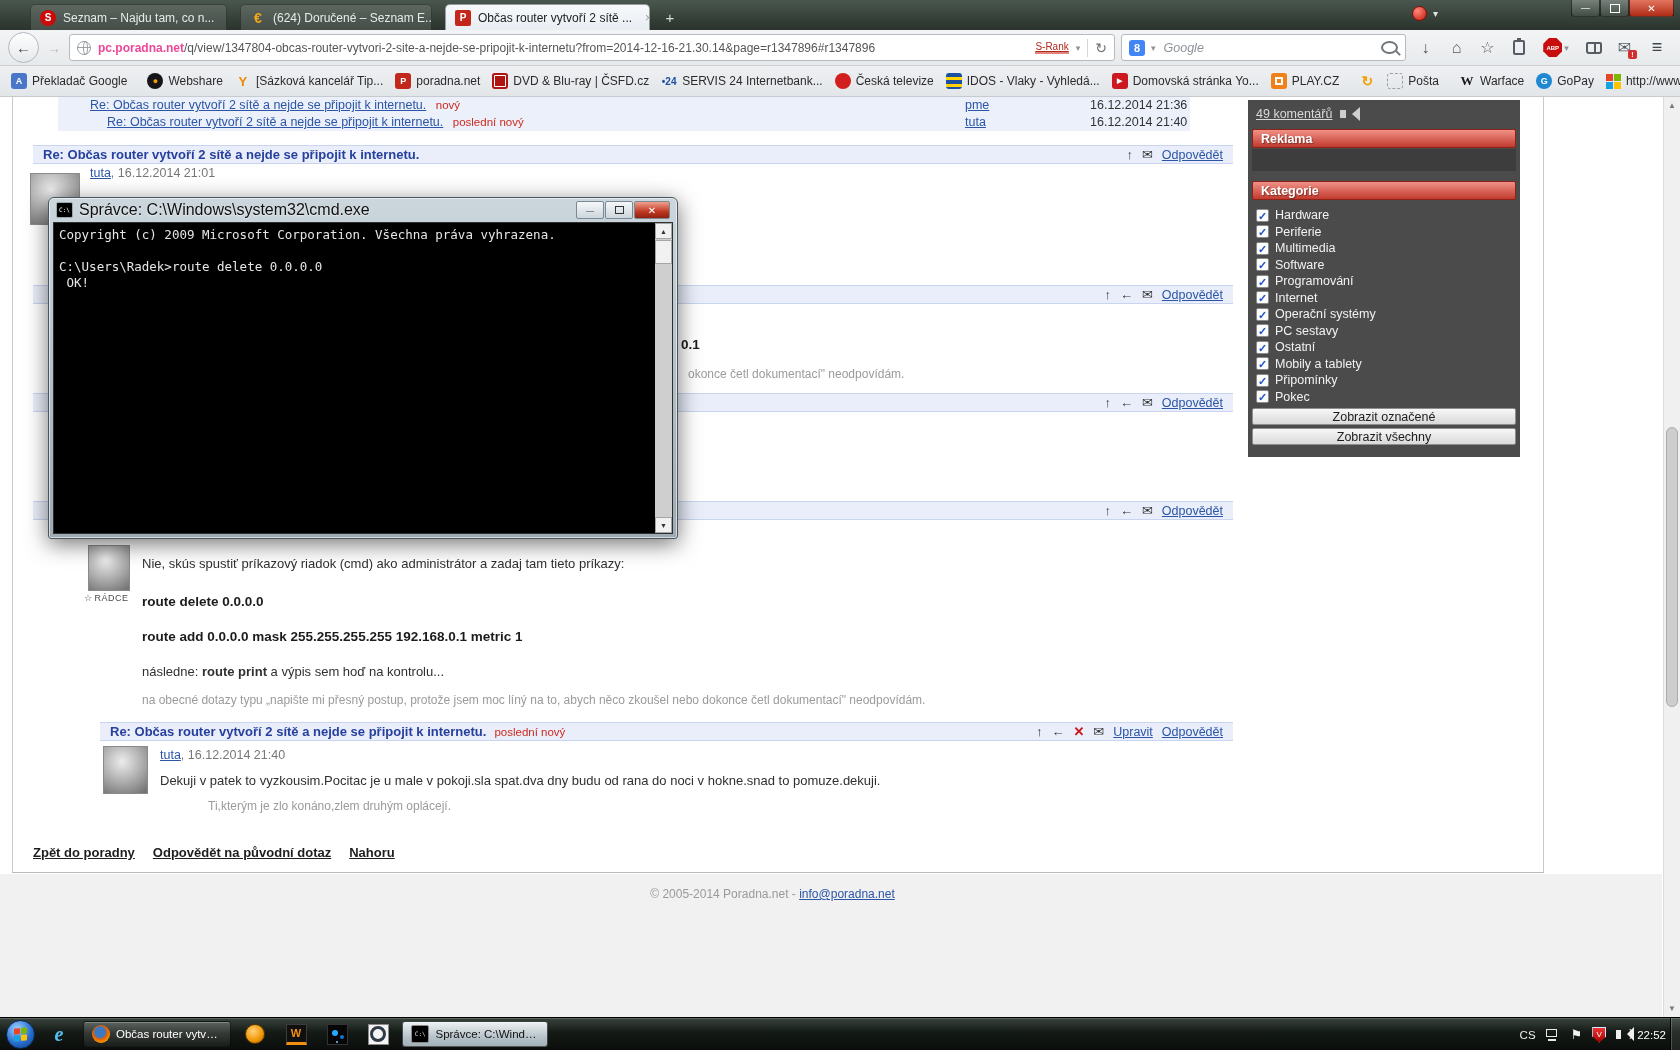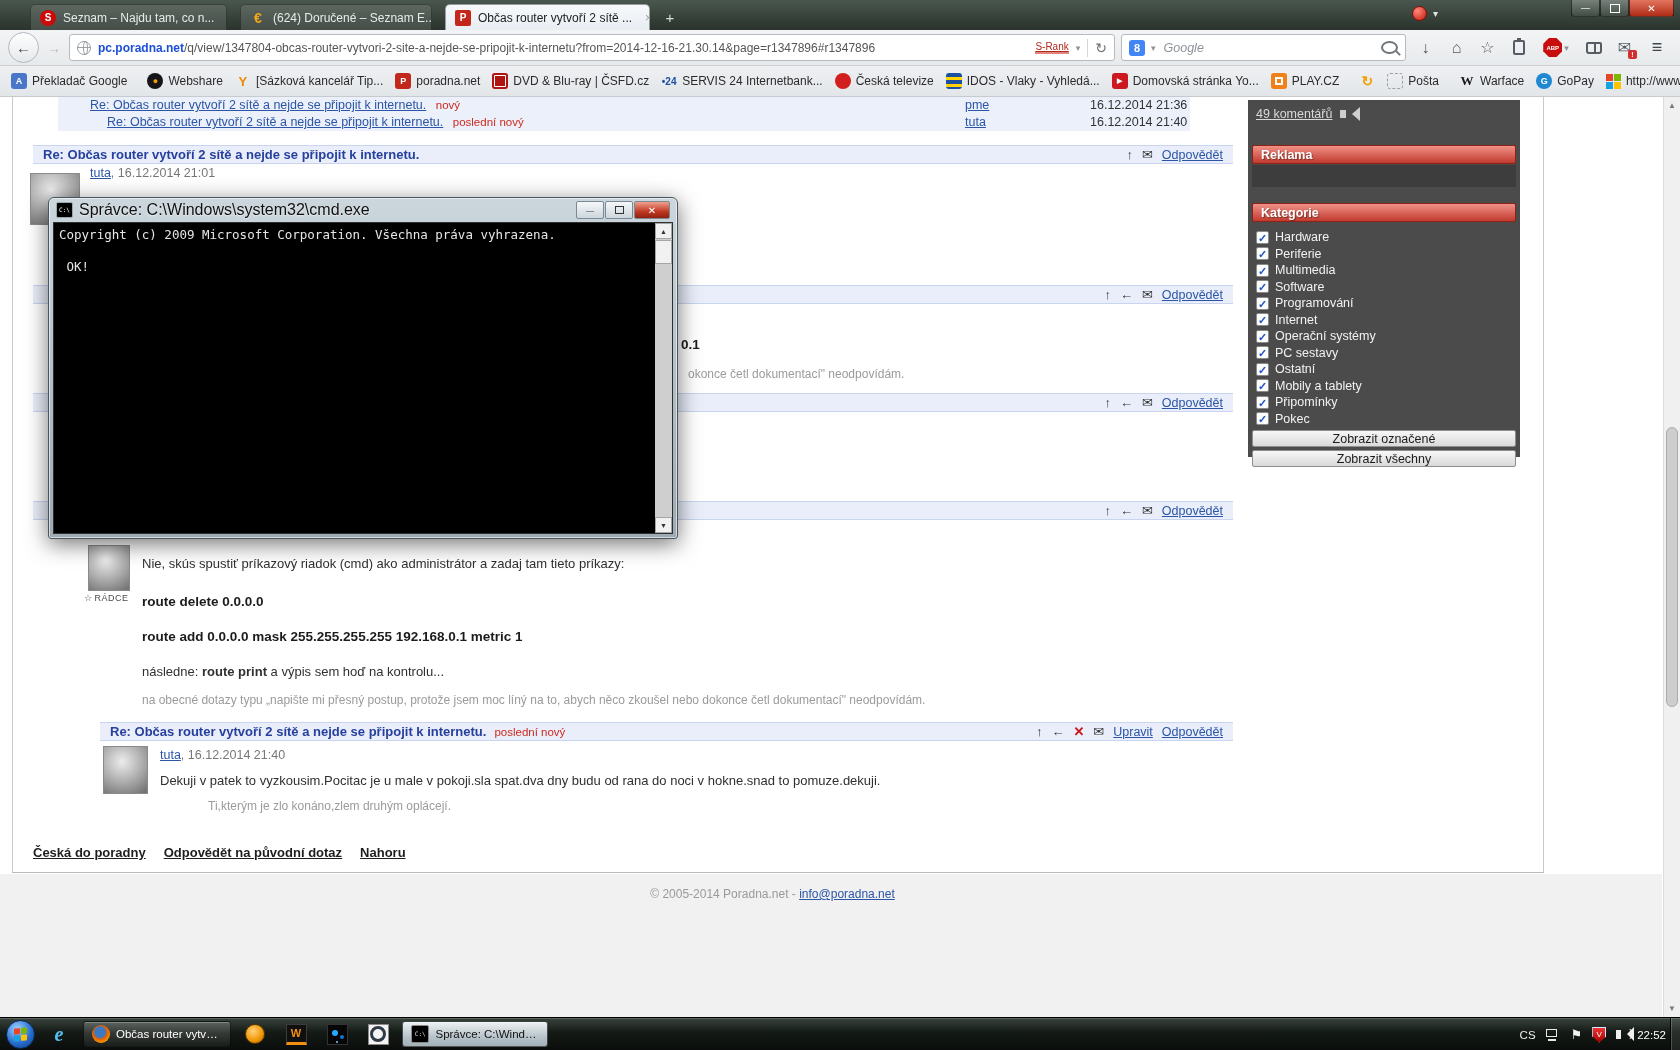--- a/index.html
+++ b/index.html
@@ -36,21 +36,21 @@
           border-bottom:1px solid #cdd1d5;display:flex;align-items:center;padding:0 8px;gap:6px;box-sizing:border-box;z-index:4;}
   .navback{width:29px;height:29px;border-radius:50%;background:linear-gradient(#fefefe,#e6e9ec);
            border:1px solid #b3b8bd;display:flex;align-items:center;justify-content:center;font-size:15px;color:#3d4248;flex:0 0 29px;}
   .navfwd{color:#b4b9be;font-size:14px;width:18px;text-align:center;flex:0 0 18px;}
   .urlbar{flex:1 1 auto;height:27px;background:#fff;border:1px solid #b6bac0;border-radius:3px;display:flex;
           align-items:center;padding:0 7px;gap:7px;box-sizing:border-box;min-width:0;}
   .globe{width:14px;height:14px;border-radius:50%;border:1.5px solid #9aa0a6;position:relative;flex:0 0 14px;box-sizing:border-box;}
   .globe::before{content:"";position:absolute;left:45%;top:-1px;bottom:-1px;width:40%;border:1px solid #9aa0a6;border-radius:50%;box-sizing:border-box;}
   .globe::after{content:"";position:absolute;left:-1px;right:-1px;top:45%;height:1px;background:#9aa0a6;}
   .urltext{font-size:12px;color:#555;white-space:nowrap;overflow:hidden;text-overflow:ellipsis;min-width:0;flex:1 1 auto;}
-  .urldomain{color:#1d4ed8;font-weight:bold;}
+  .urldomain{color:#ec4899;font-weight:bold;}
   .srank{font-size:10px;color:#b3271b;text-decoration:underline;border-bottom:2px solid #e0857d;white-space:nowrap;}
   .ucaret{color:#8d9297;font-size:9px;}
   .udiv{width:1px;height:18px;background:#d4d7da;}
   .ureload{color:#6d7277;font-size:14px;}
   .searchbar{flex:0 0 285px;height:27px;background:#fff;border:1px solid #b6bac0;border-radius:3px;display:flex;
              align-items:center;padding:0 7px;gap:6px;box-sizing:border-box;}
   .g8{width:16px;height:16px;border-radius:3px;background:#4285f4;color:#fff;font-size:11px;font-weight:bold;
       display:flex;align-items:center;justify-content:center;flex:0 0 16px;}
   .searchinput{flex:1;border:none;outline:none;font-size:12.5px;font-family:"Liberation Sans",sans-serif;color:#333;min-width:0;background:transparent;}
   .searchinput::placeholder{color:#8d9298;font-style:italic;}
@@ -120,21 +120,21 @@
 
   
   .sidebar{position:absolute;left:1248px;top:3px;width:272px;height:357px;background:#4b4b4b;box-sizing:border-box;padding:4px;}
   .sbcomments{display:flex;align-items:center;gap:5px;padding:3px 4px 8px 4px;font-size:12.5px;}
   .sbcomments a{color:#d9d9d9;text-decoration:underline;}
   .spk{width:6px;height:8px;background:#cfcfcf;position:relative;margin-left:3px;}
   .spk::before{content:"";position:absolute;left:5px;top:-3px;border:7px solid transparent;border-left:8px solid #cfcfcf;
                border-top-width:7px;border-bottom-width:7px;transform:scaleX(-1);}
   .sbhdr{height:19px;background:linear-gradient(#f09187,#c13a2e);border:1px solid #8e2218;border-radius:2px;
          color:#fff;font-weight:bold;font-size:12.5px;display:flex;align-items:center;padding:0 8px;
-         text-shadow:1px 1px 1px rgba(0,0,0,.4);box-sizing:border-box;margin-top:16px;}
+         text-shadow:1px 1px 1px rgba(0,0,0,.4);box-sizing:border-box;}
   .sbad{height:22px;background:#3d3d3d;margin:1px 0 10px 0;}
   .sbchk{display:flex;align-items:center;gap:6px;height:16.5px;padding-left:4px;}
   .cb{width:13px;height:13px;background:#fdfdfd;border:1px solid #8b8b8b;border-radius:2px;color:#2456c8;
       font-size:11px;line-height:12px;text-align:center;font-weight:bold;box-sizing:border-box;flex:0 0 13px;}
   .sblabel{color:#f2f2f2;font-size:12.5px;}
   .sbbtn{height:17px;margin:3px 0 0 0;background:linear-gradient(#f7f7f7,#d9d9d9);border:1px solid #8e8e8e;
          border-radius:2px;font-size:12.5px;color:#1c1c1c;display:flex;align-items:center;justify-content:center;box-sizing:border-box;}
 
   
   .vscroll{position:absolute;right:0;top:0;width:17px;height:920px;background:#f0f0f0;border-left:1px solid #dcdcdc;box-sizing:border-box;}
@@ -429,21 +429,21 @@
         <span class="alink">Upravit</span>
         <span class="alink">Odpovědět</span>
       </span>
     </div>
     <div class="avatar" style="left:103px;top:649px;width:45px;height:48px;"></div>
     <div class="byline" style="left:160px;top:651px;"><span class="ulink">tuta</span><span>, 16.12.2014 21:40</span></div>
     <div class="bodytext" style="left:160px;top:676px;">Dekuji v patek to vyzkousim.Pocitac je u male v pokoji.sla spat.dva dny budu od rana do noci v hokne.snad to pomuze.dekuji.</div>
     <div class="sig" style="left:160px;top:702px;margin-left:48px;">Ti,kterým je zlo konáno,zlem druhým oplácejí.</div>
 
     <div class="footer-links">
-      <span class="flink">Česká do poradny</span>
+      <span class="flink">Zpět do poradny</span>
       <span class="flink">Odpovědět na původní dotaz</span>
       <span class="flink">Nahoru</span>
     </div>
     <div class="belowstrip" style="background:transparent;">
       <div class="copyright"><span>© 2005-2014 Poradna.net - </span><a>info@poradna.net</a></div>
     </div>
 
     <div class="sidebar">
       <div class="sbcomments">
         <a>49 komentářů</a>
@@ -521,20 +521,21 @@
           <span class="cbtn">
               <span class="maxglyph"></span>
             </span>
           <span class="cbtn close">✕</span>
         </span>
       </div>
       <div class="console">
         <div class="console-inner">
           <div class="cline">Copyright (c) 2009 Microsoft Corporation. Všechna práva vyhrazena.</div>
           <div class="cline"></div>
+          <div class="cline">C:\Users\Radek&gt;route delete 0.0.0.0</div>
           <div class="cline"> OK!</div>
           <div class="cline"></div>
         </div>
         <div class="conscroll">
           <span class="carrow" style="top:0;">▲</span>
           <span class="cthumb"></span>
           <span class="carrow" style="bottom:0;">▼</span>
         </div>
       </div>
     </div>

